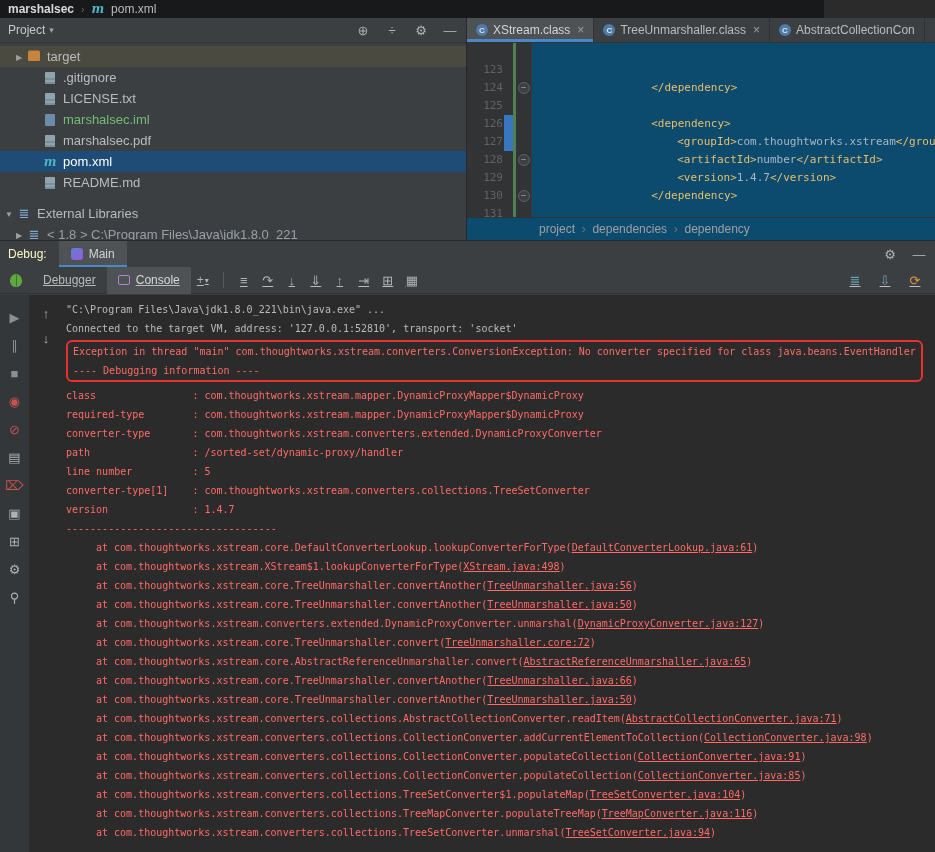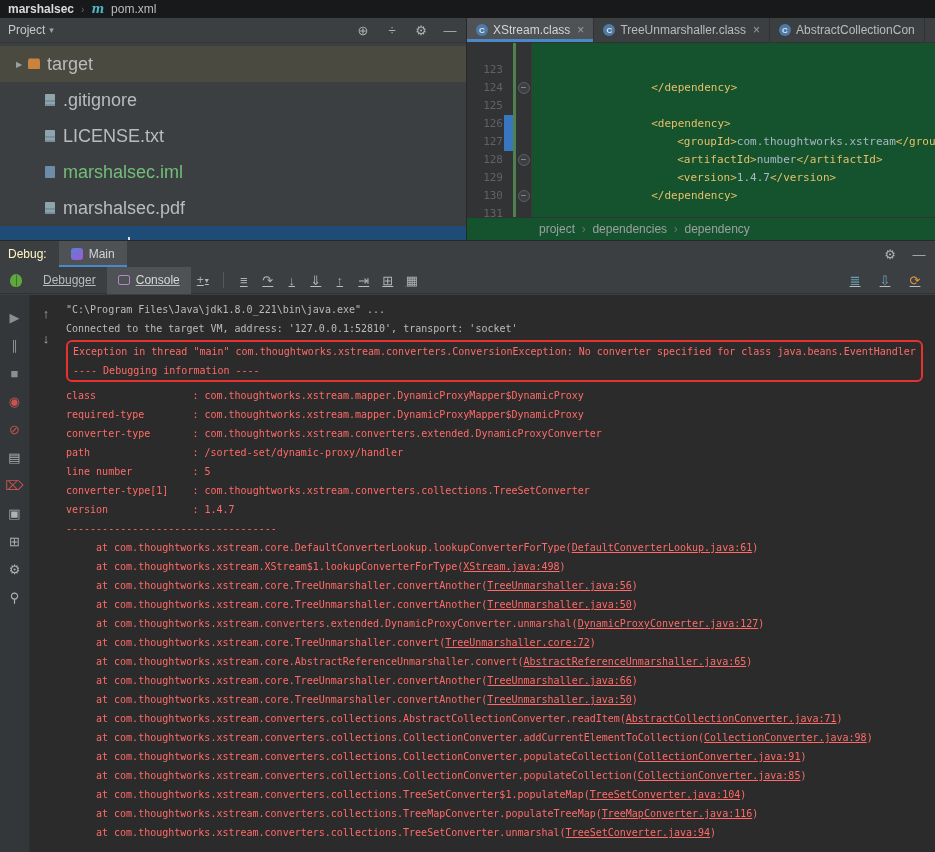--- a/index.html
+++ b/index.html
@@ -3,58 +3,58 @@
 <meta charset="utf-8">
 <style>
   * { margin:0; padding:0; box-sizing:border-box; }
   html,body { background:#222; }
   #app {
     position:relative; width:935px; height:852px; overflow:hidden;
     background:#2b2b2b; color:#bbbbbb;
     font-family:"Liberation Sans",sans-serif; font-size:12px;
   }
   
-  #titlebar { position:absolute; left:0; top:0; width:935px; height:18px;
+  #titlebar { position:absolute; left:0; top:0; width:824px; height:18px;
     background:#17191a; display:flex; align-items:center; padding-left:8px; gap:7px; }
   .crumb-project { color:#dadada; font-weight:bold; }
   .crumb-sep { color:#6a6e71; font-size:10px; }
   .maven-glyph { color:#4bb6c4; font:bold italic 12px "DejaVu Serif",serif; }
   .crumb-file { color:#bbbbbb; }
 
   
   #project-panel { position:absolute; left:0; top:18px; width:467px; height:222px;
     background:#3c3f41; border-right:1px solid #282828; }
   #project-header { height:25px; display:flex; align-items:center; padding:0 8px;
     border-bottom:1px solid #333637; }
   #project-title { color:#c8c8c8; }
   .chev-down { color:#9da0a3; font-size:9px; margin-left:4px; }
   .hdr-icons { margin-left:auto; display:flex; gap:13px; }
   .hicon { color:#afb1b3; font-size:13px; width:16px; text-align:center; cursor:default; }
   #project-tree { padding-top:3px; }
-  .tree-row { height:36px; display:flex; align-items:center; color:#bbbbbb; font-size:18px; width:100%; }
+  .tree-row { height:21px; display:flex; align-items:center; color:#bbbbbb; font-size:13px; width:100%; }
   .tree-row.selected { background:#1f4b77; color:#ffffff; }
   .tree-row.hovered { background:#4b4a40; }
   .arrow { width:14px; text-align:center; color:#9da0a3; font-size:9px; flex:none; }
   .arrow.v-right::before { content:"▶"; font-size:8px; }
   .arrow.v-down::before { content:"▼"; font-size:8px; }
   .titem-icon { width:16px; height:16px; margin-right:5px; flex:none;
     display:inline-flex; align-items:center; justify-content:center; position:relative; }
   .titem-icon.v-folder::before { content:""; width:12px; height:9px; background:#c8833c; border-radius:1px;
     box-shadow:0 -2px 0 -0.5px #c8833c; }
   .titem-icon.v-file::before { content:""; width:10px; height:12px; background:#90a4ae; border-radius:1px;
     box-shadow:inset 0 -2px 0 #78909c, inset 0 -4px 0 #90a4ae, inset 0 -6px 0 #78909c; }
   .titem-icon.v-module::before { content:""; width:10px; height:12px; background:#6d8ca8; border-radius:1px; }
   .titem-icon.v-maven::before { content:"m"; color:#4bb6c4; font:bold italic 12px "DejaVu Serif",serif; }
   .titem-icon.v-library::before { content:"≣"; color:#7ba7d0; font-size:13px; }
   .tlabel { white-space:pre; }
   .tlabel.v-green { color:#73bd79; }
   .tlabel.v-dim { color:#9aa0a6; }
 
   
-  #editor-panel { position:absolute; left:467px; top:18px; width:468px; height:256px; background:#14532d; }
+  #editor-panel { position:absolute; left:467px; top:18px; width:468px; height:256px; background:#0c4a6e; }
   #editor-tabs { height:25px; background:#3c3f41; display:flex; border-bottom:1px solid #323232; overflow:hidden; }
   .etab { display:flex; align-items:center; gap:5px; padding:0 9px; border-right:1px solid #323232;
     color:#bbbbbb; white-space:nowrap; flex:none; }
   .etab.active { background:#4e5254; box-shadow:inset 0 -3px 0 #4a88c7; color:#d4d4d4; }
   .class-icon { width:12px; height:12px; border-radius:50%; background:#4f7aa5; flex:none;
     display:inline-flex; align-items:center; justify-content:center; }
   .class-icon::before { content:"C"; color:#d9e7f2; font-size:8px; font-weight:bold; }
   .tab-close { color:#9da0a3; font-size:12px; margin-left:2px; display:none; }
   .etab.closable .tab-close { display:inline; }
   #code { height:174px; overflow:hidden; font-family:"DejaVu Sans Mono",monospace; font-size:11px; }

